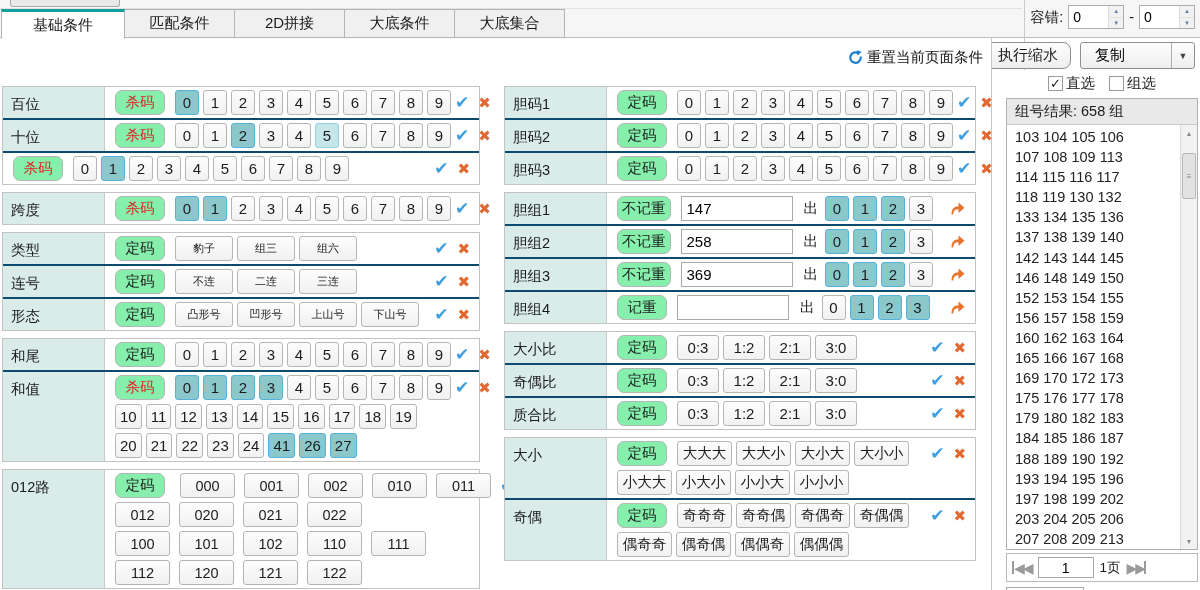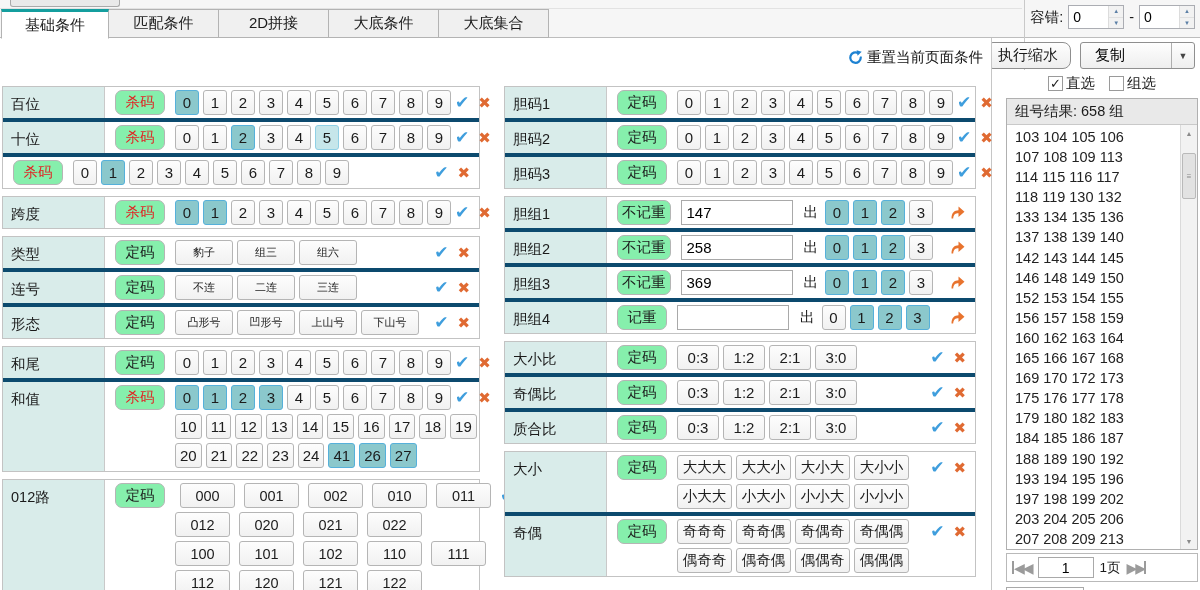--- a/index.html
+++ b/index.html
@@ -8,21 +8,21 @@
   
   .topbar-bg { position:absolute; top:0; left:0; right:0; height:38px; background:#f6f6f6;
     border-bottom:1px solid #bdbdbd; }
   .top-partial { position:absolute; left:10px; top:0; width:110px; height:7px; background:#e9e9e9;
     border:1px solid #a9a9a9; border-top:none; border-radius:0 0 3px 3px; }
   .top-line2 { position:absolute; top:8px; left:0; width:1022px; height:1px; background:#e2e2e2; }
   .vsep { position:absolute; left:1024px; top:0; width:1px; height:70px; background:#c9c9c9; }
   .tabbar { position:absolute; top:9px; left:1px; display:flex; z-index:2; }
   .tab { width:110px; height:29px; background:#f0f0f0; border:1px solid #b3b3b3; border-left:none;
     display:flex; align-items:center; justify-content:center; font-size:15px; color:#1a1a1a; cursor:pointer; }
-  .tab:first-child { border-left:1px solid #b3b3b3; width:108px;font-family:Liberation Mono, monospace; }
+  .tab:first-child { border-left:1px solid #b3b3b3; width:124px;font-family:Liberation Mono, monospace; }
   .tab.active { background:#fff; border-top:3px solid #149e9e; height:30px; border-bottom:1px solid #fff; }
   
   .tolerance { position:absolute; top:5px; right:5px; display:flex; align-items:center; gap:5px;
     font-size:14.5px; color:#1a1a1a; }
   .spinbox { width:56px; height:24px; border:1px solid #abadb3; background:#fff; display:flex; }
   .spin-val { flex:1; border:none; outline:none; font-size:14px; padding-left:4px; width:36px;
     font-family:inherit; }
   .spin-btns { width:15px; border-left:1px solid #dcdcdc; display:flex; flex-direction:column; }
   .spin-btns div { flex:1; background:#f2f2f2; border-bottom:1px solid #e0e0e0; font-size:6px;
     color:#5b7fa6; display:flex; align-items:center; justify-content:center; cursor:pointer; }
@@ -39,28 +39,28 @@
     justify-content:center; font-size:9px; color:#444; }
   
   .main { position:absolute; top:38px; left:0; width:992px; bottom:0; background:#fff;
     border-right:1px solid #c6c6c6; }
   .reset-link { position:absolute; top:10px; right:8px; display:flex; align-items:center; gap:4px;
     font-size:14.5px; color:#111; cursor:pointer; }
   .col { position:absolute; top:48px; display:flex; flex-direction:column; }
   .col-left { left:2px; width:478px; }
   .col-mid { left:504px; width:472px; }
   .section { border:1px solid #c3c3c3; background:#fff; margin-bottom:7px; }
-  .row { display:flex; border-bottom:4px solid #0c4a6e; }
+  .row { display:flex; border-bottom:2px solid #0c4a6e; }
   .row:last-child { border-bottom:none; }
   .label-cell { width:102px; flex-shrink:0; background:#d9ecea; border-right:1px solid #c9c9c9;
     padding:8px 0 0 8px; font-size:14.5px; color:#1a1a1a; }
   .content { flex:1; padding:3px 5px 3px 10px; display:flex; flex-direction:column; gap:4px; }
   .line { display:flex; align-items:center; gap:4px; }
   .line.wide { gap:9px; }
-  .line.cont { margin-left:60px; }
+  .line.cont { }
   .btn { background:linear-gradient(#fdfdfd,#f1f1f1); border:1px solid #b5b5b5; border-radius:3px;
     font-size:15px; color:#1c1c1c; text-align:center; padding:2px 4px; min-width:24px; height:25px;
     display:inline-flex; align-items:center; justify-content:center; cursor:pointer; }
   .btn.md { min-width:42px; }
   .btn.lg { min-width:58px; font-size:11px; }
   .btn.xl { min-width:55px; font-size:14.5px; }
   .btn.s2 { background:#8bc8cc; border-color:#56b0da; }
   .btn.s1 { background:#c6e6ea; border-color:#90d0e5; }
   .btn.mode { min-width:50px; background:#86efac; margin-right:6px; font-size:14.5px;border-radius:7px; }
   .btn.mode.red { color:#e02424; }

